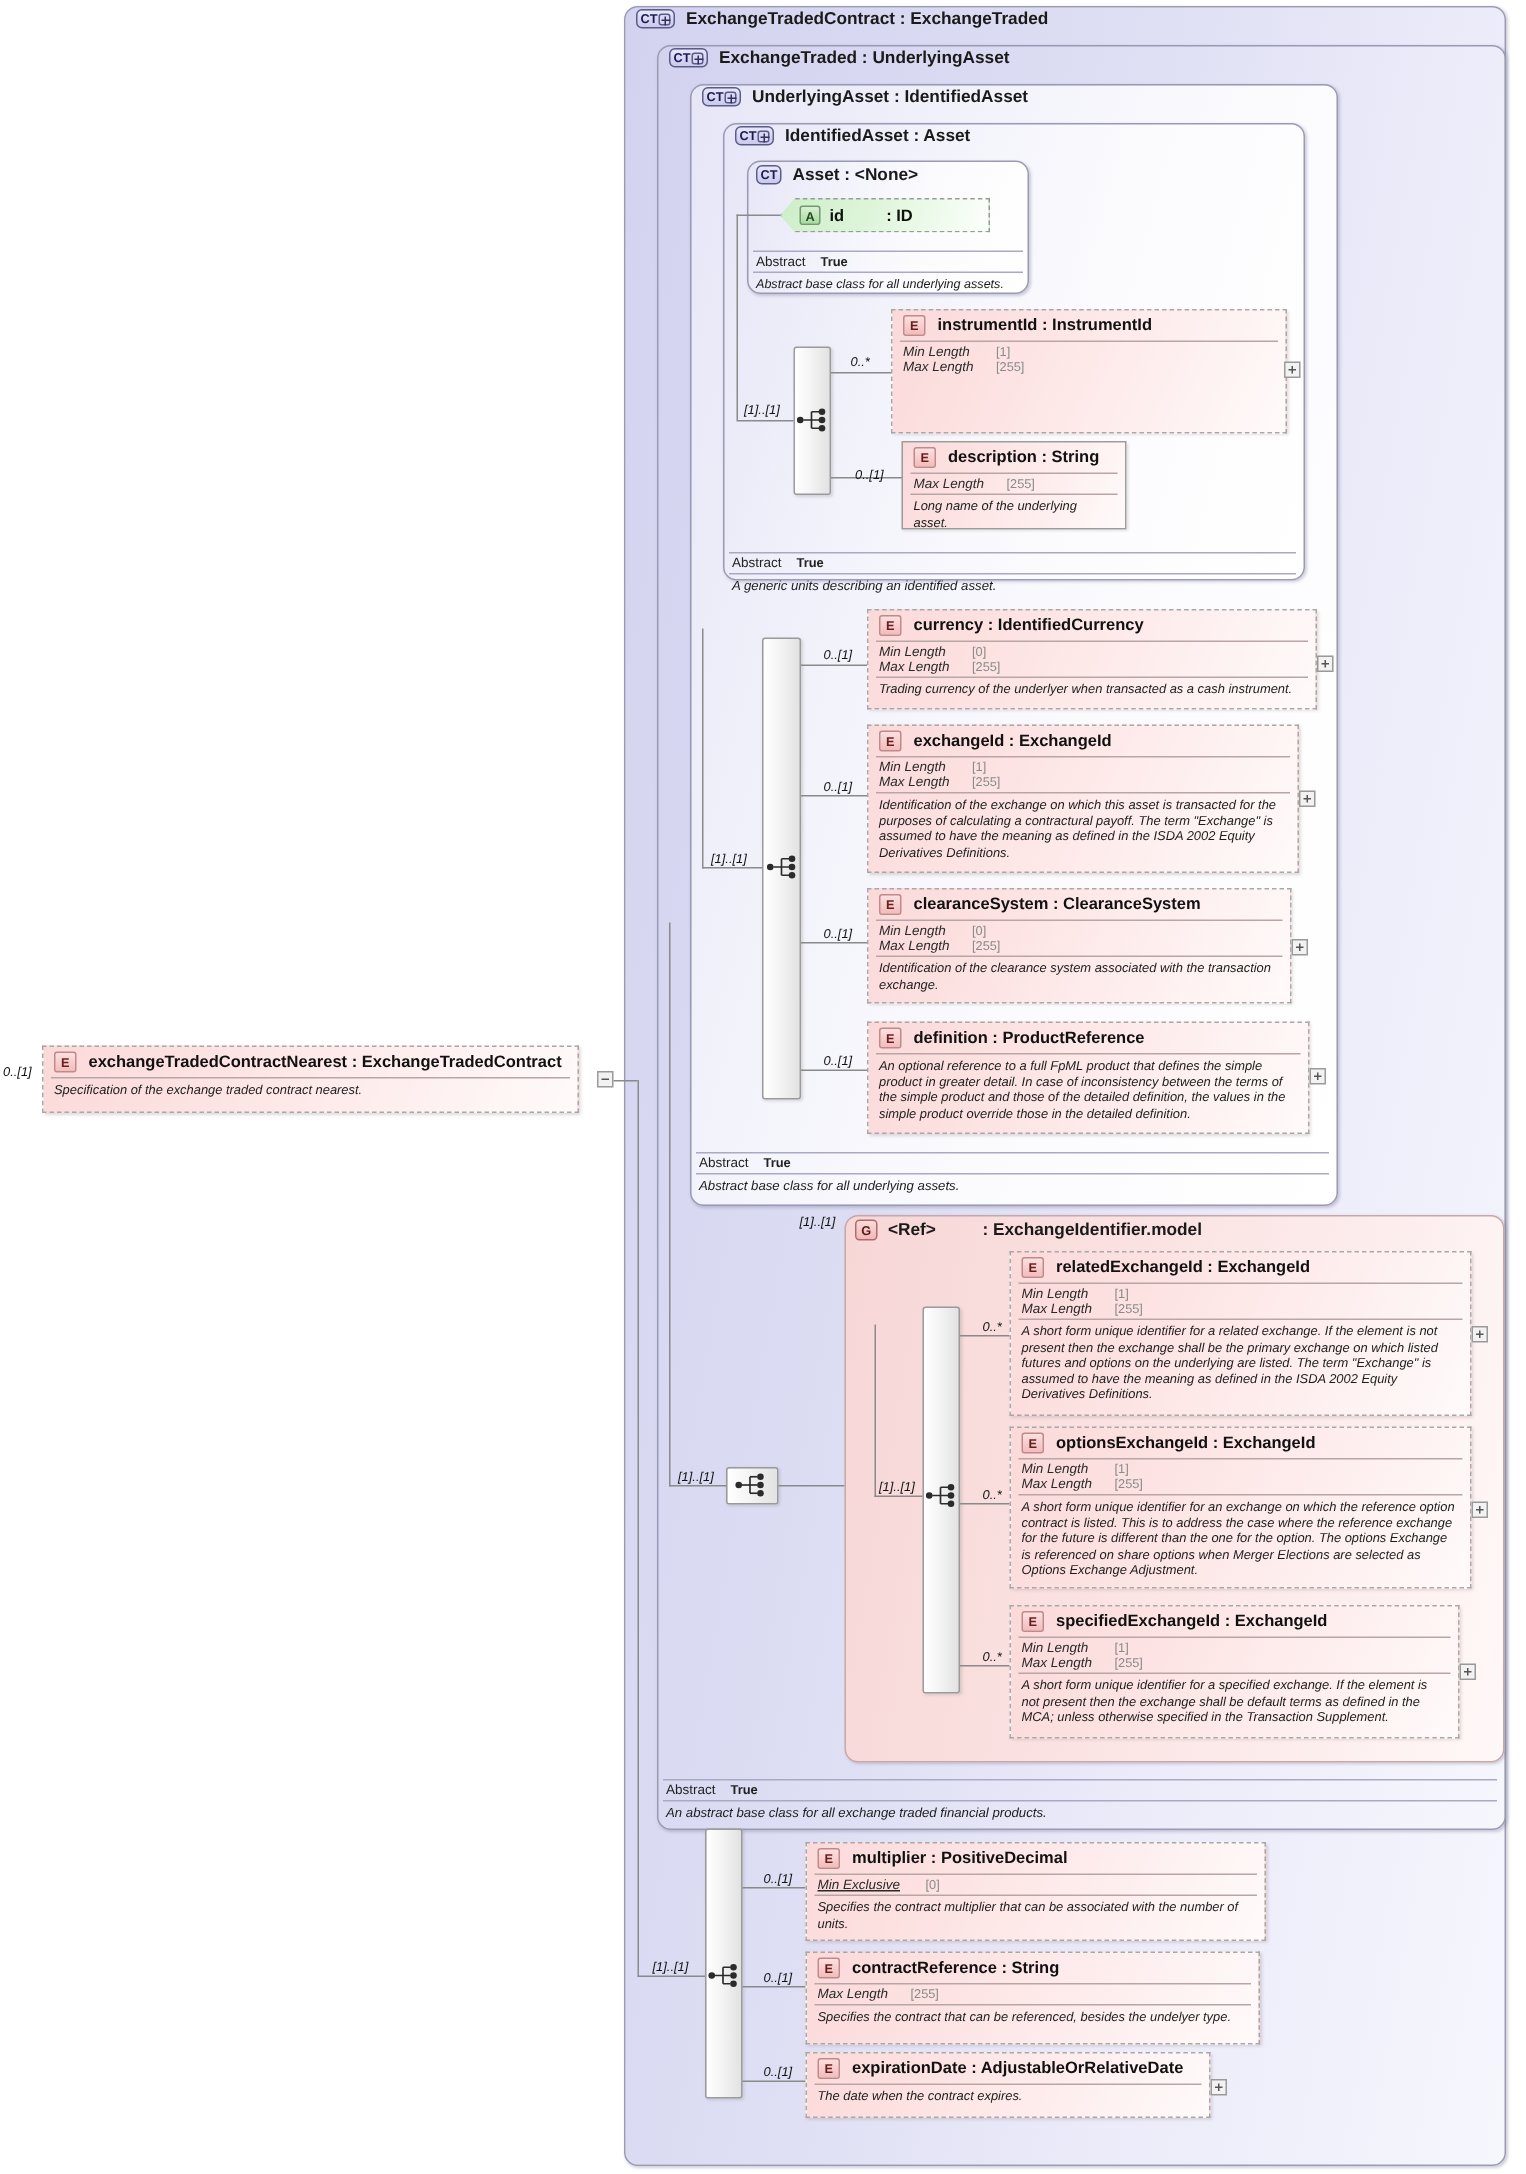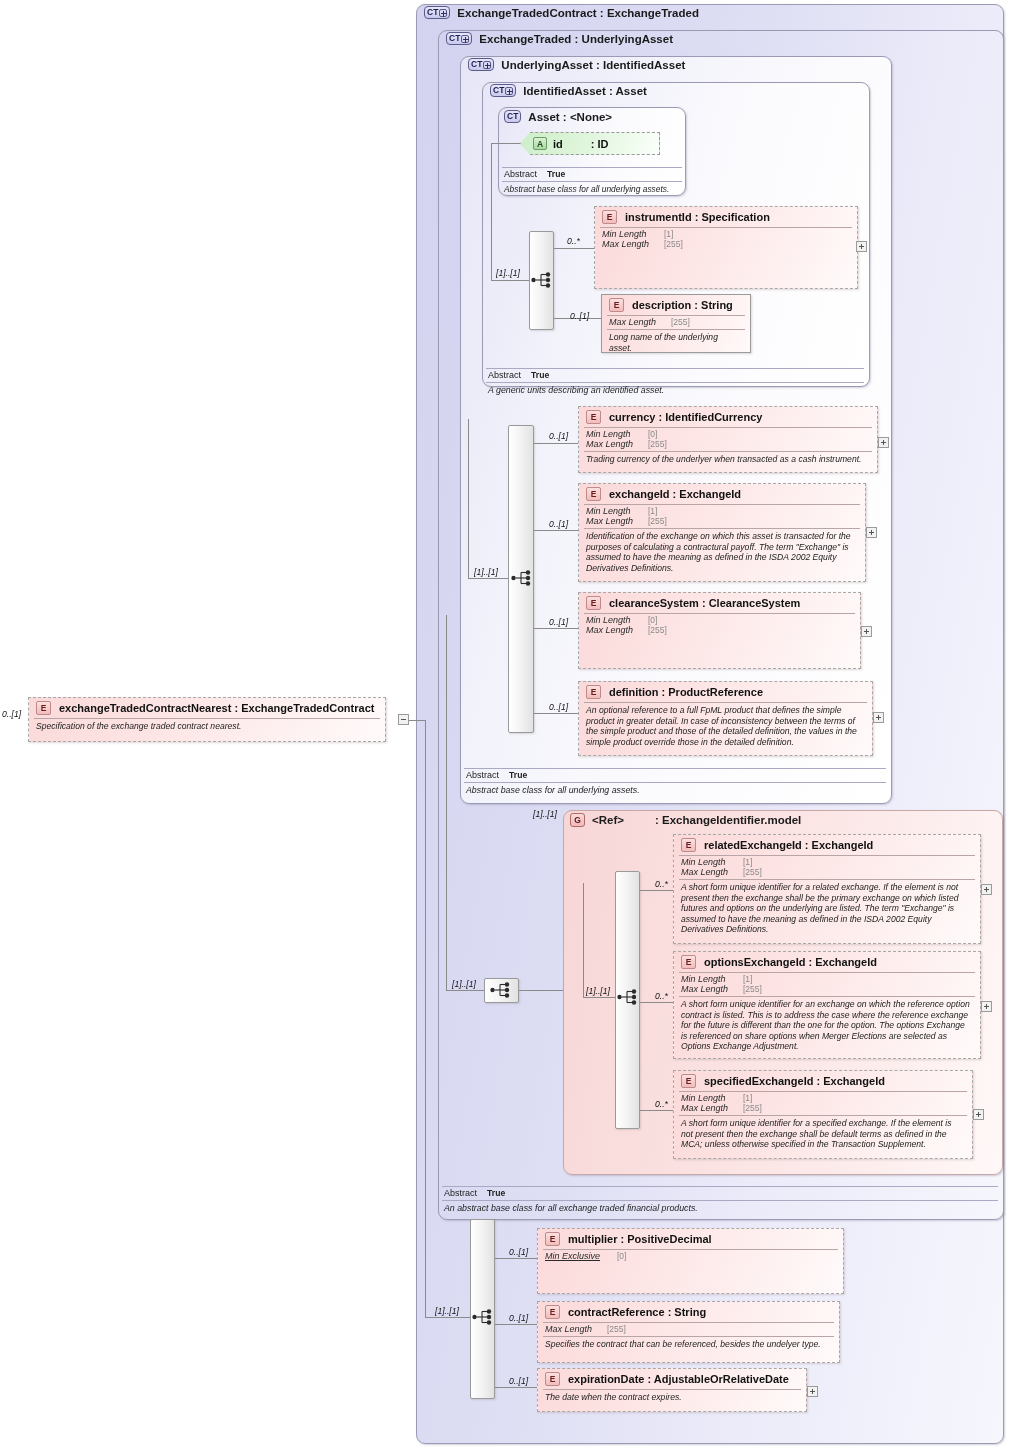--- a/index.html
+++ b/index.html
@@ -250,21 +250,21 @@
     <circle cx="17" cy="2.5" r="2.2" fill="#2b2b2b"></circle>
     <circle cx="17" cy="8" r="2.2" fill="#2b2b2b"></circle>
     <circle cx="17" cy="13.5" r="2.2" fill="#2b2b2b"></circle>
   </svg>
 
   <div class="hl" style="left:554px;top:248px;width:42px;"></div>
   <span class="card" style="left:567px;top:236px;">0..*</span>
   <div class="ebox" style="left:594px;top:206px;width:264px;height:83px;">
     <div class="ebox-head">
       <span class="e-chip">E</span>
-      <span class="e-name">instrumentId : Specification</span>
+      <span class="e-name">instrumentId : InstrumentId</span>
     </div>
     <div class="facets">
       <div class="facet-row">
           <span class="facet-lbl">Min Length</span>
           <span class="facet-val">[1]</span>
         </div>
       <div class="facet-row">
           <span class="facet-lbl">Max Length</span>
           <span class="facet-val">[255]</span>
         </div>
@@ -357,20 +357,21 @@
     <div class="facets">
       <div class="facet-row">
           <span class="facet-lbl">Min Length</span>
           <span class="facet-val">[0]</span>
         </div>
       <div class="facet-row">
           <span class="facet-lbl">Max Length</span>
           <span class="facet-val">[255]</span>
         </div>
     </div>
+    <div class="doc">Identification of the clearance system associated with the transaction exchange.</div>
   </div>
   <div class="expander" style="left:861px;top:626px;"></div>
 
   <div class="hl" style="left:534px;top:713px;width:46px;"></div>
   <span class="card" style="left:549px;top:702px;">0..[1]</span>
   <div class="ebox" style="left:578px;top:681px;width:295px;height:75px;">
     <div class="ebox-head">
       <span class="e-chip">E</span>
       <span class="e-name">definition : ProductReference</span>
     </div>
@@ -505,20 +506,21 @@
     <div class="ebox-head">
       <span class="e-chip">E</span>
       <span class="e-name">multiplier : PositiveDecimal</span>
     </div>
     <div class="facets">
       <div class="facet-row">
           <span class="facet-lbl" style="width:72px;text-decoration:underline;">Min Exclusive</span>
           <span class="facet-val">[0]</span>
         </div>
     </div>
+    <div class="doc">Specifies the contract multiplier that can be associated with the number of units.</div>
   </div>
 
   <div class="hl" style="left:495px;top:1324px;width:43px;"></div>
   <span class="card" style="left:509px;top:1313px;">0..[1]</span>
   <div class="ebox" style="left:537px;top:1301px;width:303px;height:62px;">
     <div class="ebox-head">
       <span class="e-chip">E</span>
       <span class="e-name">contractReference : String</span>
     </div>
     <div class="facets">

